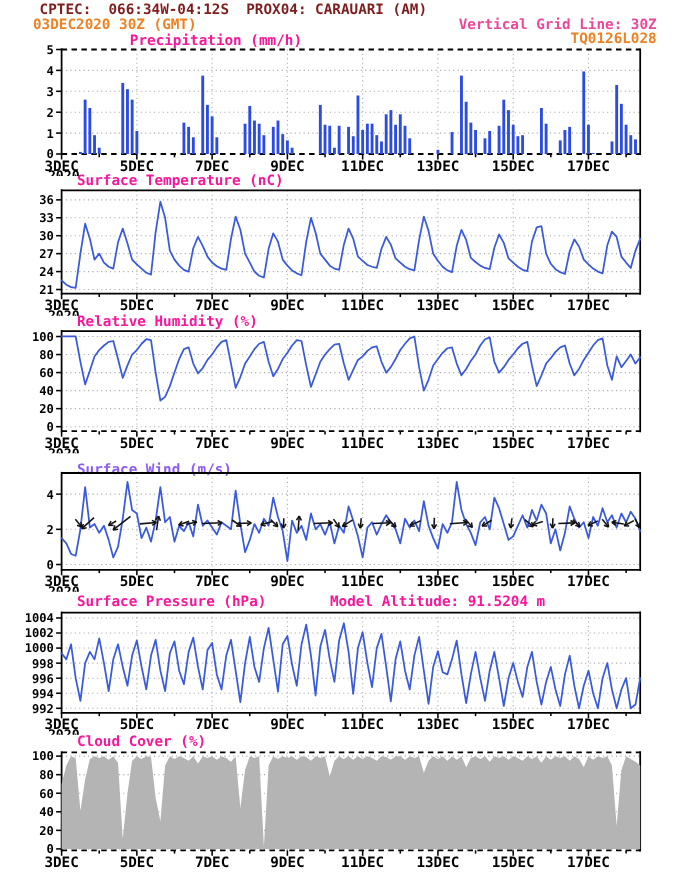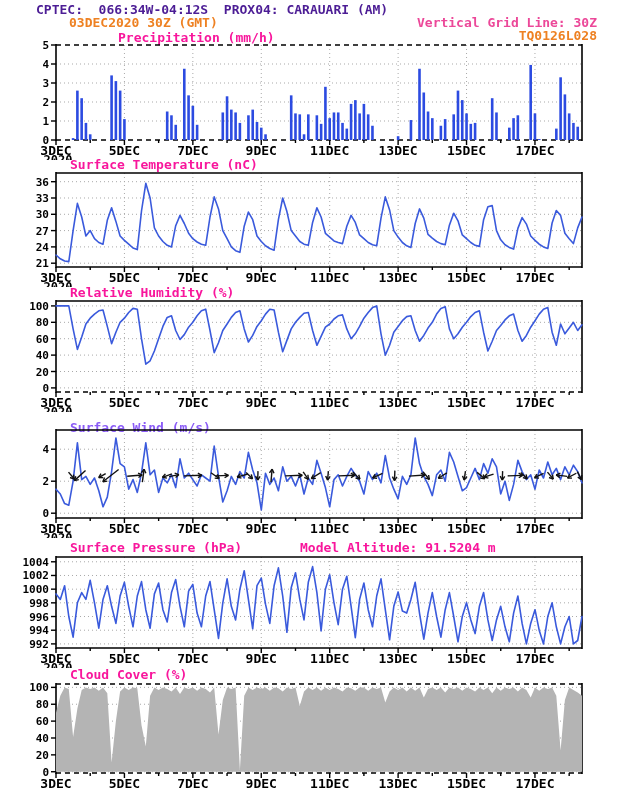--- a/index.html
+++ b/index.html
@@ -11,22 +11,22 @@
       font:bold 12px "DejaVu Sans Mono",monospace;color:#000;}
   svg{position:absolute;left:0;top:0;}
   svg text{font-family:"DejaVu Sans Mono",monospace;font-weight:bold;fill:#000;}
   .ylab{font-size:11px;}
   .xlab{font-size:13px;}
 </style>
 </head>
 <body>
 
 <div class="screen">
-  <div class="hdr" style="left: 36px; top: 2px; color: #4c1d95;">CPTEC:  066:34W-04:12S  PROX04: CARAUARI (AM)</div>
-  <div class="hdr" style="left: 30px; top: 15px; color: rgb(238, 129, 34); margin-left: 39px;">03DEC2020 30Z (GMT)</div>
+  <div class="hdr" style="left: 36px; top: 2px; color: #7f1d1d;">CPTEC:  066:34W-04:12S  PROX04: CARAUARI (AM)</div>
+  <div class="hdr" style="left: 30px; top: 15px; color: rgb(238, 129, 34);">03DEC2020 30Z (GMT)</div>
   <div class="hdr" style="right: 21px; top: 15px; color: #ec4899;">Vertical Grid Line: 30Z</div>
   <div class="hdr" style="right: 21px; top: 28px; color: rgb(238, 129, 34);">TQ0126L028</div>
 
   <div class="ctitle" style="left: 70px; top: 30px; color: rgb(248, 22, 156); margin-left: 48px;">Precipitation (mm/h)</div>
   <div class="ctitle" style="left: 70px; top: 285px; color: rgb(248, 22, 156);">Relative Humidity (%)</div>
   <div class="ctitle" style="left: 70px; top: 157px; color: rgb(248, 22, 156);">Surface Temperature (nC)</div>
   <div class="ctitle" style="left: 70px; top: 420px; color: #8b5cf6;">Surface Wind (m/s)</div>
   <div class="ctitle" style="left: 70px; top: 540px; color: rgb(248, 22, 156);">Surface Pressure (hPa)</div>
   <div class="ctitle" style="left: 300px; top: 540px; color: rgb(248, 22, 156);">Model Altitude: 91.5204 m</div>
   <div class="ctitle" style="left: 70px; top: 667px; color: rgb(248, 22, 156); text-align: center;">Cloud Cover (%)</div>

